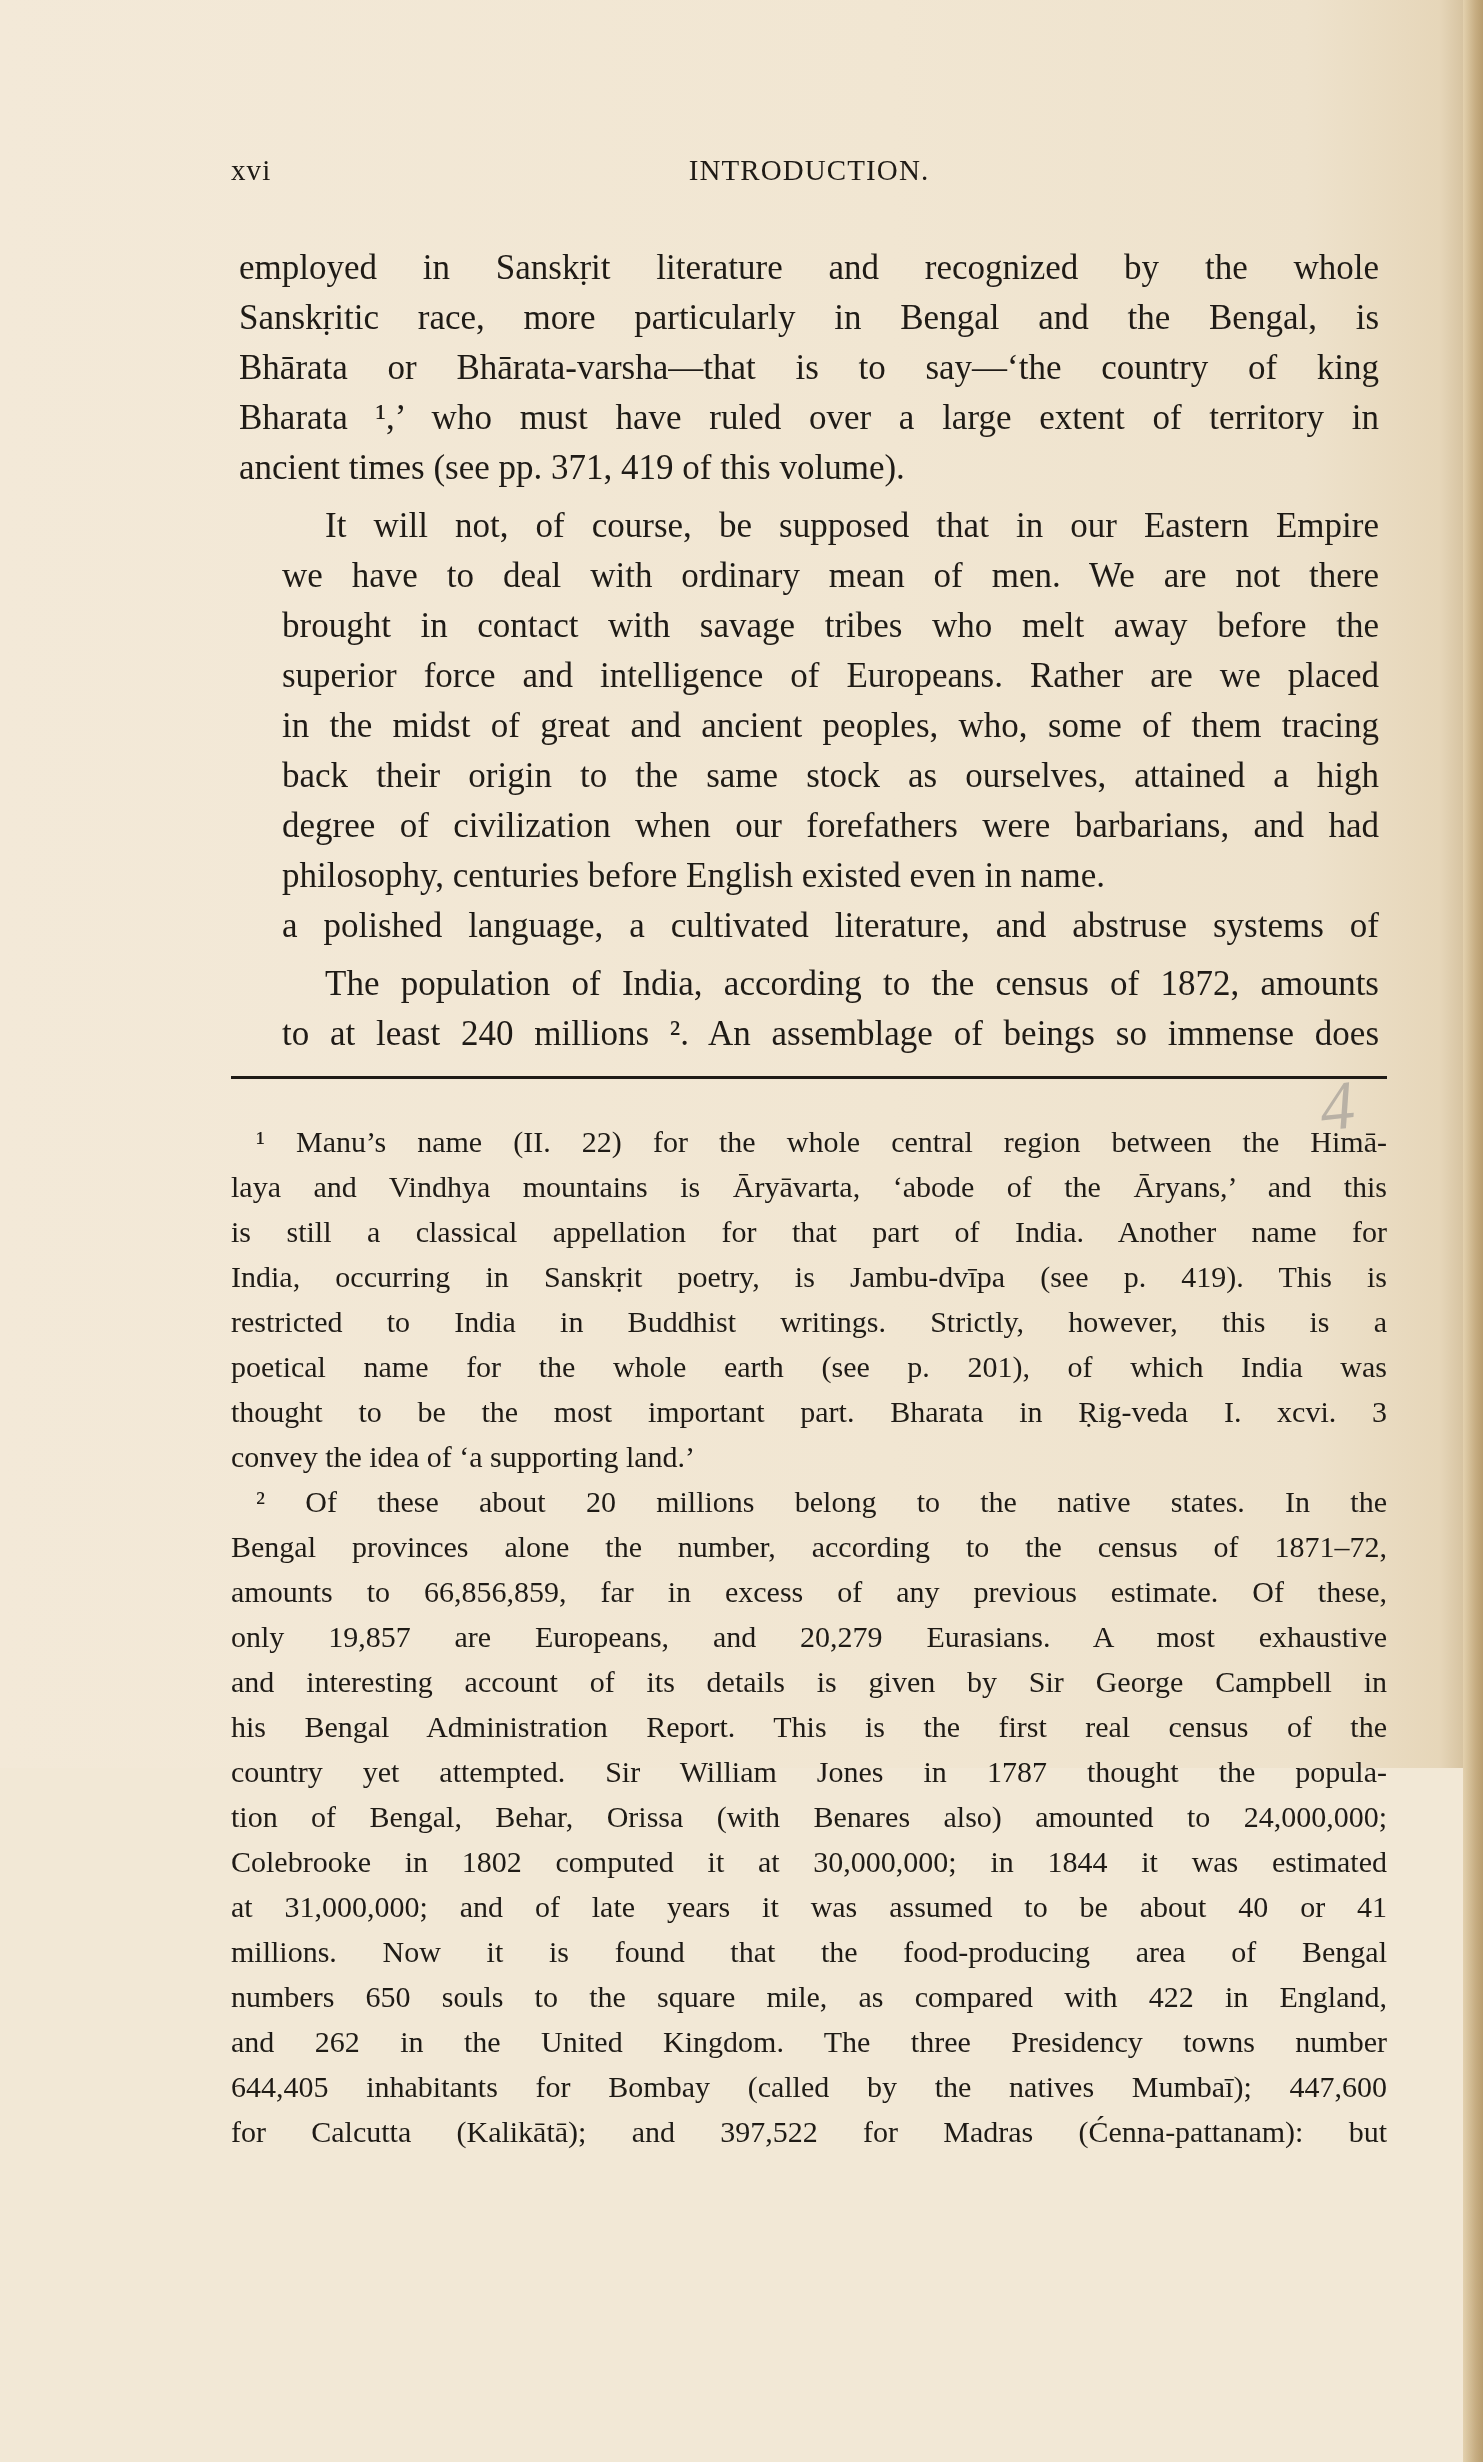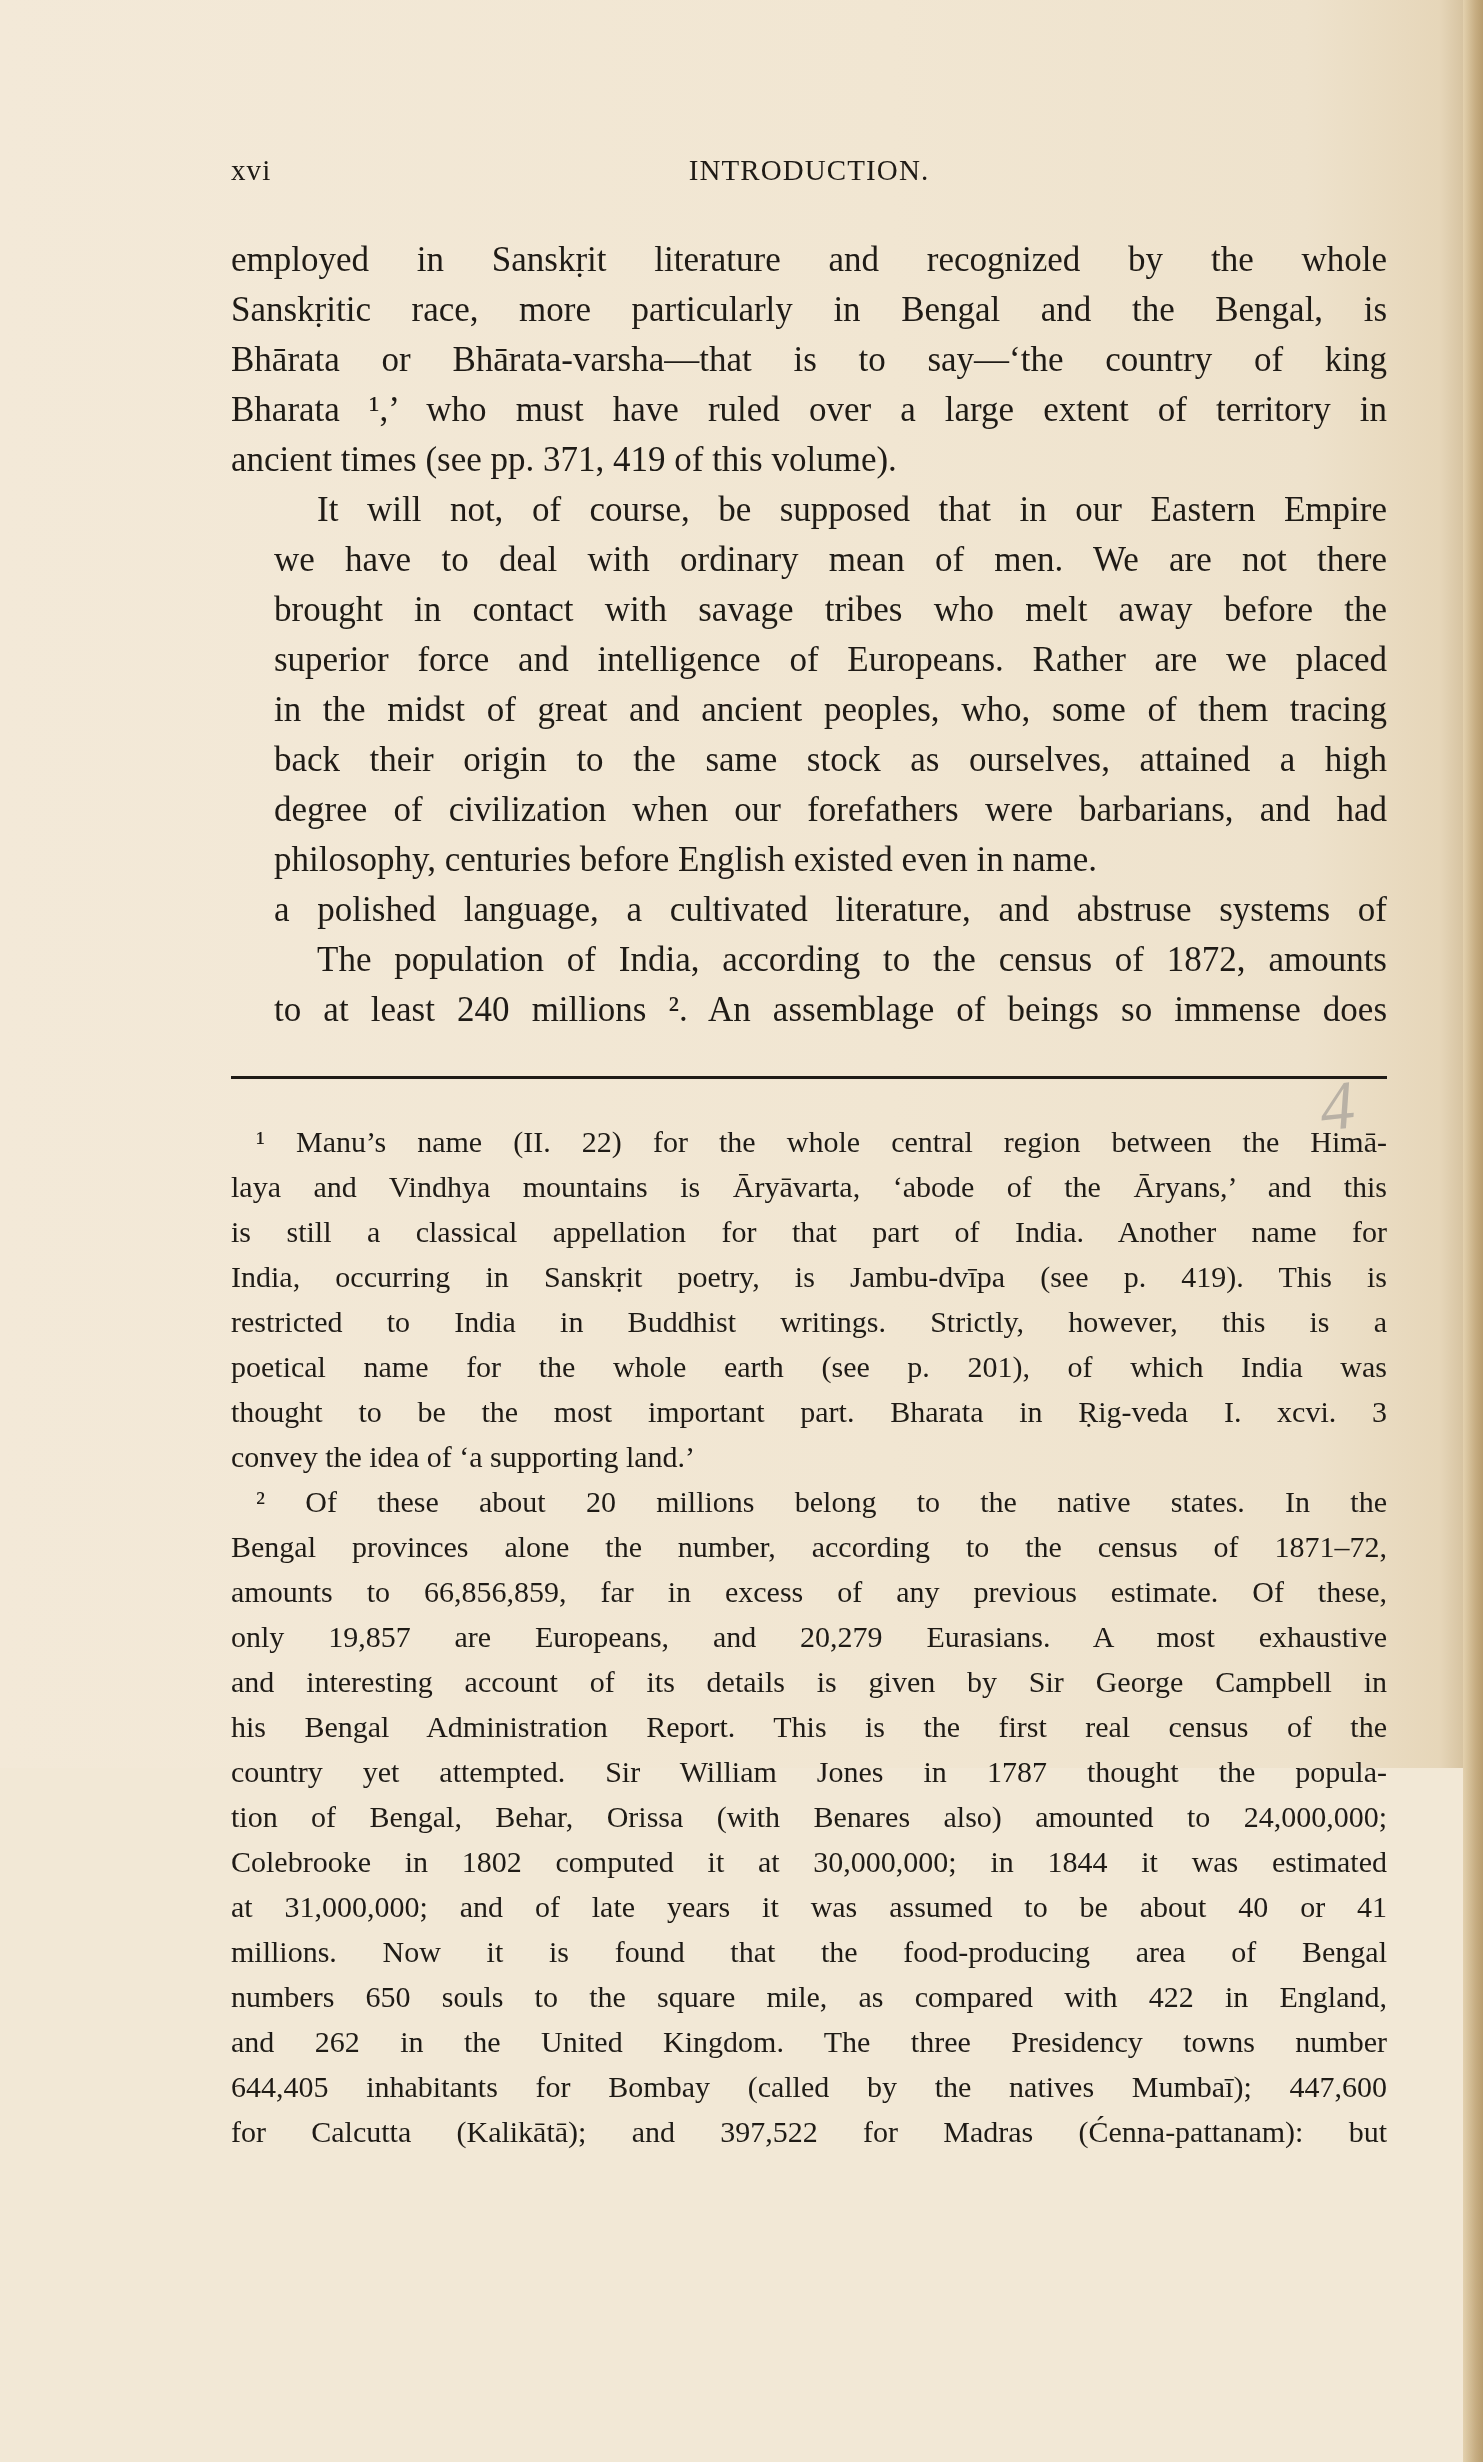--- a/index.html
+++ b/index.html
@@ -37,21 +37,21 @@
   .running-head .title { position: absolute; left: 0; right: 0; text-align: center; top: 0; font-family: Liberation Serif, serif; }
   .body-text {
     position: absolute;
     left: 231px;
     top: 235px;
     width: 1156px;
     font-size: 35px;
     line-height: 50px;
     text-align: justify;
   }
-  .body-text p { margin: 0; }
+  .body-text p { margin: 8px; }
   .body-text p.indent { text-indent: 43px; }
   .line { display: block; text-align: justify; text-align-last: justify; white-space: nowrap; }
   .line.last { text-align-last: left; }
   .rule {
     position: absolute;
     left: 231px;
     top: 1076px;
     width: 1156px;
     height: 2.9px;
     background: #1f1b16;

